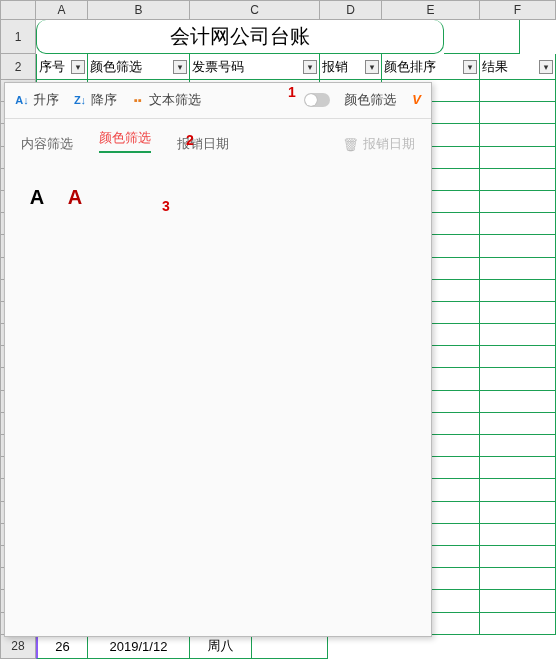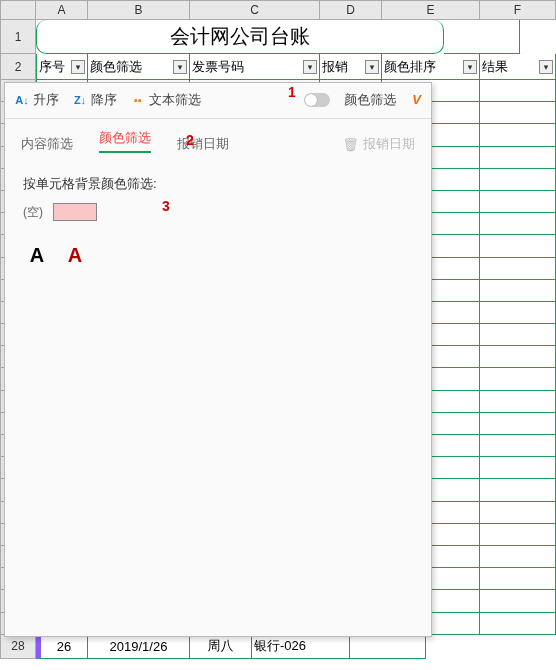--- a/index.html
+++ b/index.html
@@ -321,24 +321,23 @@
         <div class="cell wB"></div>
         <div class="cell wC"></div>
         <div class="cell wD"></div>
         <div class="cell wE cell-left">-025</div>
         <div class="cell wF"></div>
       </div>
     </div>
 
   <div class="row" style="height:24px">
     <div class="row-header">28</div>
-    <div class="cell wA" style="border-left:5px solid #8b5cf6;">26</div>
-    <div class="cell wB">2019/1/26</div>
+    <div class="cell wA" style="border-left:2px solid #8b5cf6;">26</div>
+    <div class="cell wB">2019/1/12</div>
     <div class="cell wD">周八</div>
-    <div class="cell wE cell-left">银行-026</div>
     <div class="cell wF"></div>
   </div>
 </div>
 
 <div class="dropdown">
   <div class="dd-toolbar">
     <div class="tb-item">
         <span class="tb-icon">A↓</span>
         <span>升序</span>
       </div>
@@ -361,27 +360,20 @@
     <span class="tab-active">颜色筛选</span>
     <span>报销日期</span>
     <span class="trash">
       <span>🗑</span>
       <span class="tab-disabled">报销日期</span>
     </span>
   </div>
 
   <div class="dd-body">
     <div class="sect">
-      <div>按单元格背景颜色筛选:</div>
-      <div class="swatches">
-        <span class="sw-label">(空)</span>
-        <div class="swatch pink"></div>
-      </div>
-    </div>
-    <div class="sect">
       <div class="swatches">
         <div class="letter l-black">A</div>
         <div class="letter l-red">A</div>
       </div>
     </div>
   </div>
 </div>
 
 <div class="annot" style="left:288px; top:84px;">1</div>
 <div class="annot" style="left:186px; top:132px;">2</div>

